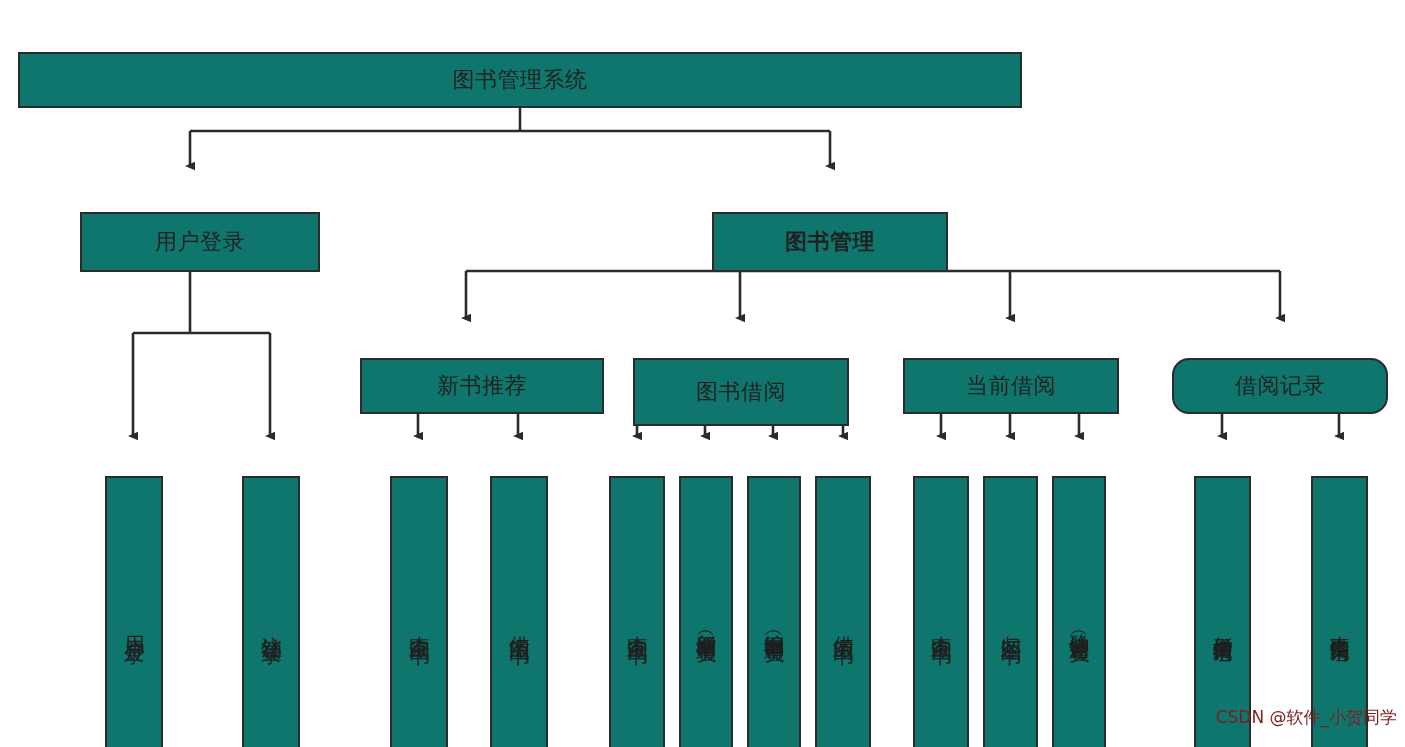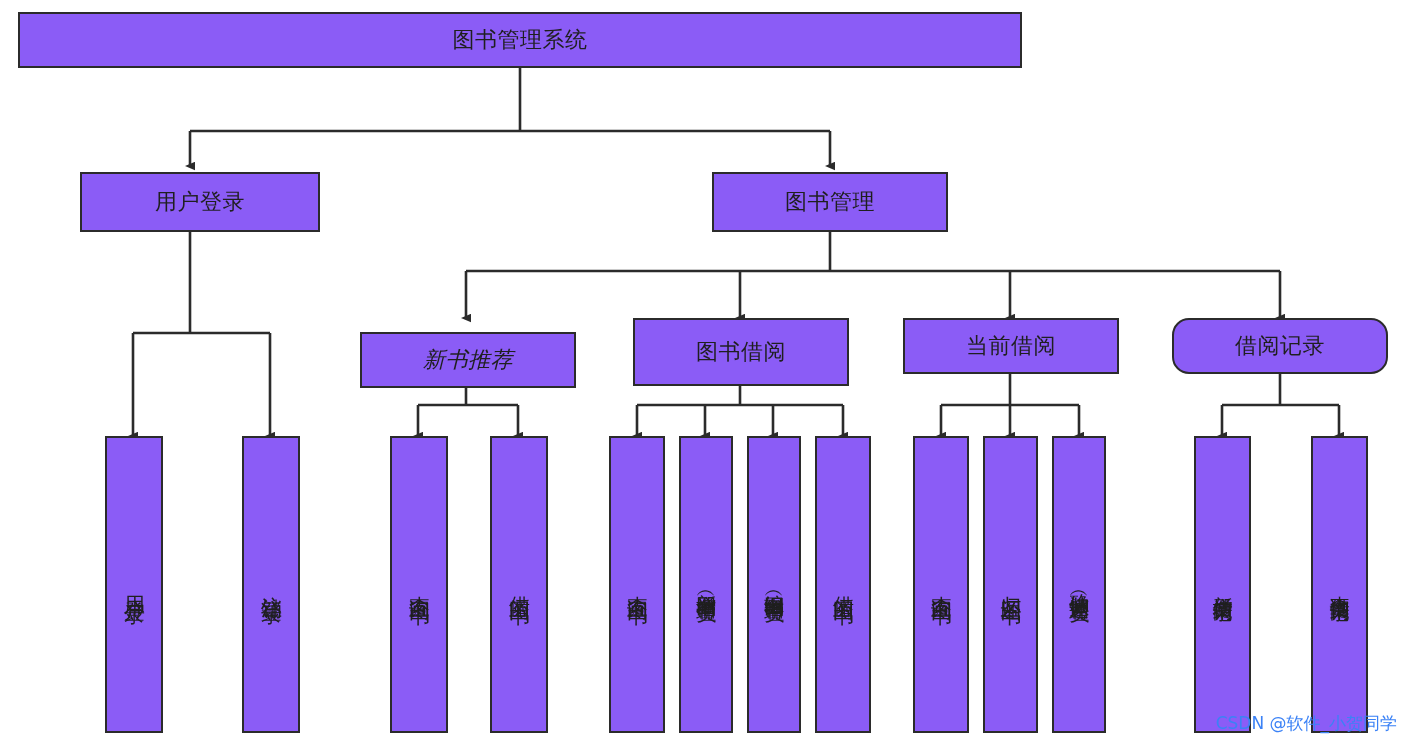--- a/index.html
+++ b/index.html
@@ -24,26 +24,27 @@
     position: absolute;
     left: 0;
     top: 0;
     width: 1405px;
     height: 747px;
     pointer-events: none;
   }
   .node {
     position: absolute;
     box-sizing: border-box;
-    background: #8b5cf6;
+    background: #0f766e;
     border: 2.5px solid #2b2b2b;
     display: flex;
     align-items: center;
     justify-content: center;
     z-index: 2;
+    margin-top: 40px;
   }
   .node .label {
     font-size: 22px;
     line-height: 1.08;
     letter-spacing: 0.5px;
     color: #1f1f1f;
     white-space: nowrap;
     text-align: center;
   }
   .node.vertical {
@@ -59,23 +60,23 @@
     white-space: nowrap;
     max-height: 100%;
   }
   .node.vertical.tall .label {
     font-size: 20px;
     letter-spacing: 1.5px;
   }
   #watermark {
     position: absolute;
     right: 8px;
-    bottom: 12px;
+    bottom: 18px;
     font-size: 17px;
-    color: #3b82f6;
+    color: #7f1d1d;
     z-index: 5;
     white-space: nowrap;
     user-select: none;
   }
 </style>
 </head>
 <body>
 
 <div id="diagram-root">
 
@@ -129,25 +130,25 @@
     </g>
   </svg>
 
   <div class="node" style="left:18px; top:12px; width:1004px; height:56px;">
     <span class="label">图书管理系统</span>
   </div>
 
   <div class="node" style="left:80px; top:172px; width:240px; height:60px;">
     <span class="label">用户登录</span>
   </div>
-  <div class="node" style="left:712px; top:172px; width:236px; height:60px;">
+  <div class="node" style="left:712px; top:172px; width:236px; height:60px;font-weight:bold;">
     <span class="label">图书管理</span>
   </div>
 
-  <div class="node" style="left:360px; top:332px; width:216px; height:56px;font-style:italic;">
+  <div class="node" style="left:360px; top:318px; width:244px; height:56px;">
     <span class="label">新书推荐</span>
   </div>
   <div class="node" style="left:633px; top:318px; width:216px; height:68px;">
     <span class="label">图书借阅</span>
   </div>
   <div class="node" style="left:903px; top:318px; width:216px; height:56px;">
     <span class="label">当前借阅</span>
   </div>
   <div class="node" style="left:1172px; top:318px; width:216px; height:56px;border-radius:17px;">
     <span class="label">借阅记录</span>

